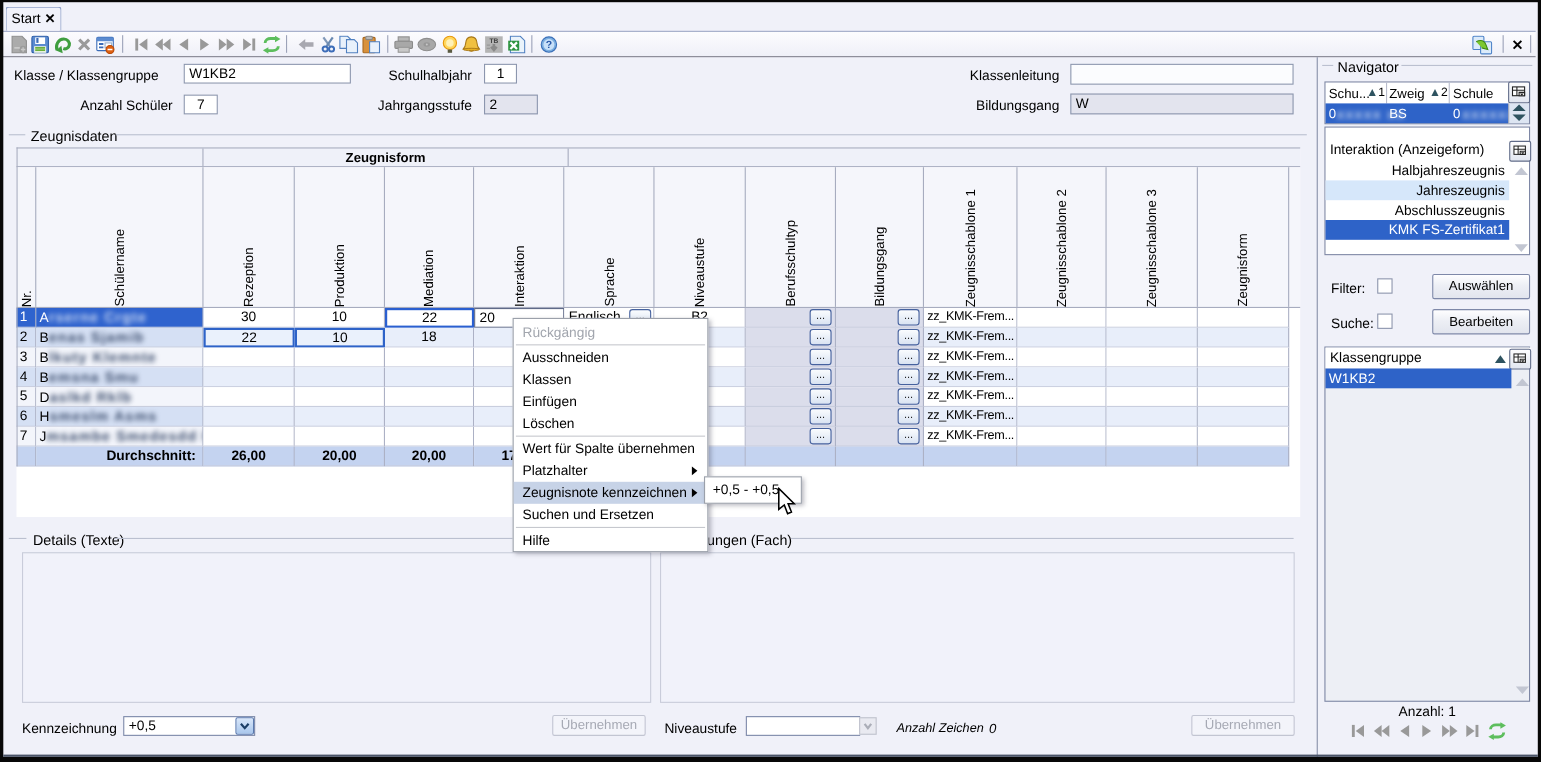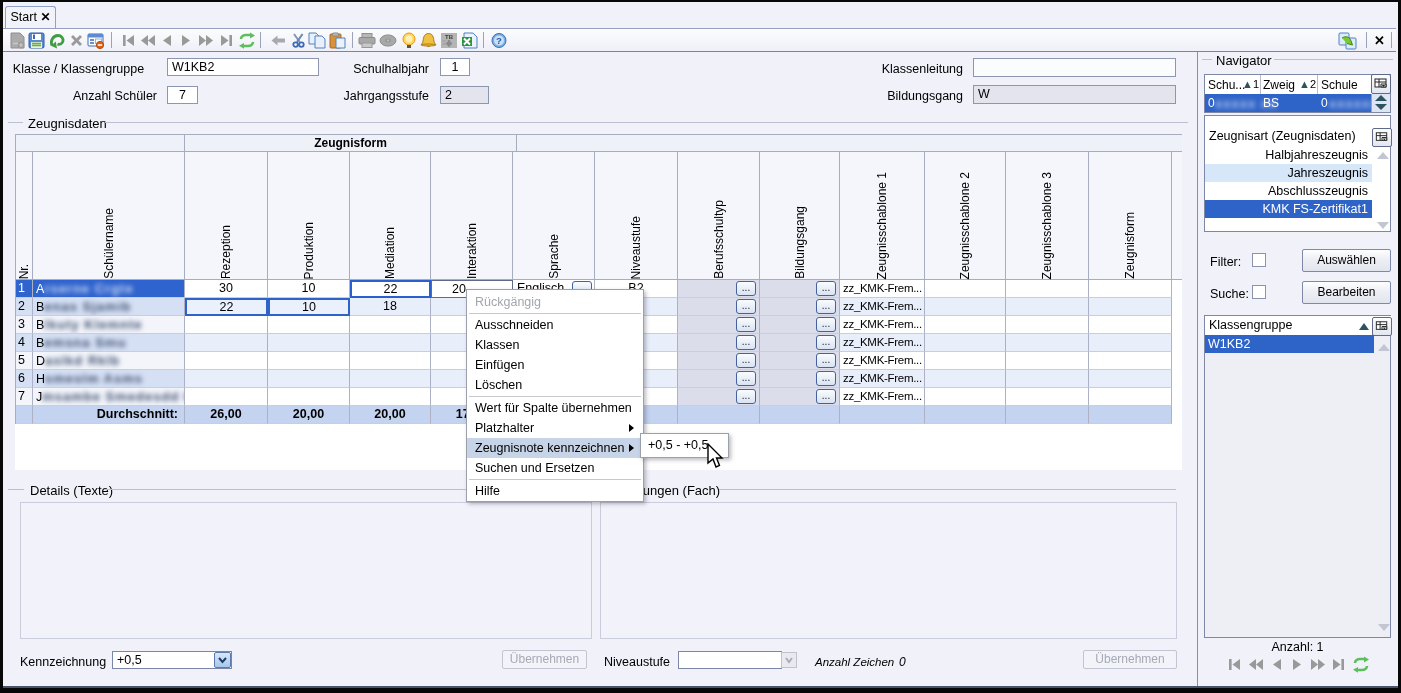--- a/index.html
+++ b/index.html
@@ -280,21 +280,21 @@
   <div class="hc c13">
           <span>Zeugnisform</span>
         </div>
   </div>
   <div class="row">
   <div class="cell c0 nm" style="background:#2F63CE;color:#fff;">1</div>
   <div class="cell c1 nm" style="background:#2F63CE;color:#fff;"><span style="color:#fff;">A</span><span style="color:#CAD8F2;filter:blur(2.4px)"></span><span class="blur" style="color:#CAD8F2;">rserne Crgte</span></div>
   <div class="cell c2" style="background:#fff">30</div>
   <div class="cell c3" style="background:#fff">10</div>
   <div class="cell c4" style="background:#fff;border:2px solid #2A5FD0;line-height:14px">22</div>
-  <div class="cell c5 nm" style="background:#fff;border:1px solid #5F6A88;border-bottom:1px solid #5F6A88;padding-left:20px">20</div>
+  <div class="cell c5 nm" style="background:#fff;border:1px solid #5F6A88;border-bottom:1px solid #5F6A88;padding-left:4px">20</div>
   <div class="cell c6 nm" style="background:#fff;padding-left:4px">Englisch<span class="dots" style="right:2px">...</span></div>
   <div class="cell c7" style="background:#fff">B2</div>
   <div class="cell c8" style="background:#DBDDEB">
           <span class="dots" style="right:3px">...</span>
         </div>
   <div class="cell c9" style="background:#DBDDEB">
           <span class="dots" style="right:3px">...</span>
         </div>
   <div class="cell c10 nm" style="background:#FFFFFF;padding-left:3px;font-size:11.5px;letter-spacing:-0.3px">zz_KMK-Frem...</div>
   <div class="cell c11" style="background:#FFFFFF"></div>
@@ -500,21 +500,21 @@
         <svg width="18" height="8" viewBox="0 0 18 8" style="margin:0 auto">
             <path d="M3 7 L9 1 L15 7 Z" fill="#2E5360"></path>
           </svg>
         <svg width="18" height="8" viewBox="0 0 18 8" style="margin:1px auto 0">
             <path d="M3 1 L9 7 L15 1 Z" fill="#2E5360"></path>
           </svg>
       </div>
     </div>
 
     <div class="ab" style="left:6px;top:63px;width:187px;height:117px;background:#fff;border:1px solid #7E87A5">
-      <div class="lab" style="left:4px;top:13px;font-size:12.5px">Zeugnisart (Zeugnisdaten)</div>
+      <div class="lab" style="left:4px;top:13px;font-size:12.5px">Interaktion (Anzeigeform)</div>
       <div class="gbtn" style="left:167px;top:12px;height:19px">
           <svg width="18" height="17" viewBox="0 0 18 18">
             <rect x="3" y="4" width="11" height="8" fill="#fff" stroke="#222"></rect>
             <path d="M3 7 h11 M7 4 v8" stroke="#222"></path>
             <path d="M9 9 h5 v3 h-5 z" fill="#fff" stroke="#222"></path>
             <path d="M9.8 10 L11.5 12 L13.2 10 Z" fill="#222"></path>
           </svg>
         </div>
       <div class="ab" style="left:0;top:30px;width:167px;height:18px;font-size:12.5px;text-align:right;padding:2px 4px 0 0">Halbjahreszeugnis</div>
       <div class="ab" style="left:0;top:48px;width:167px;height:18px;background:#D6E7FA;font-size:12.5px;text-align:right;padding:2px 4px 0 0">Jahreszeugnis</div>

